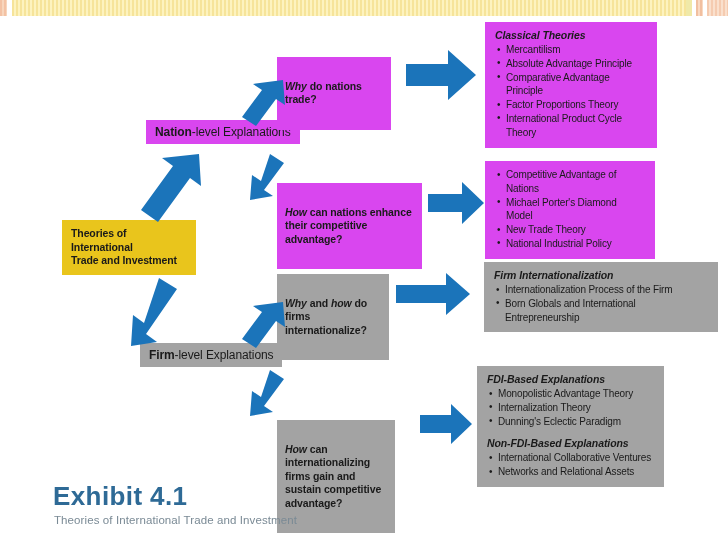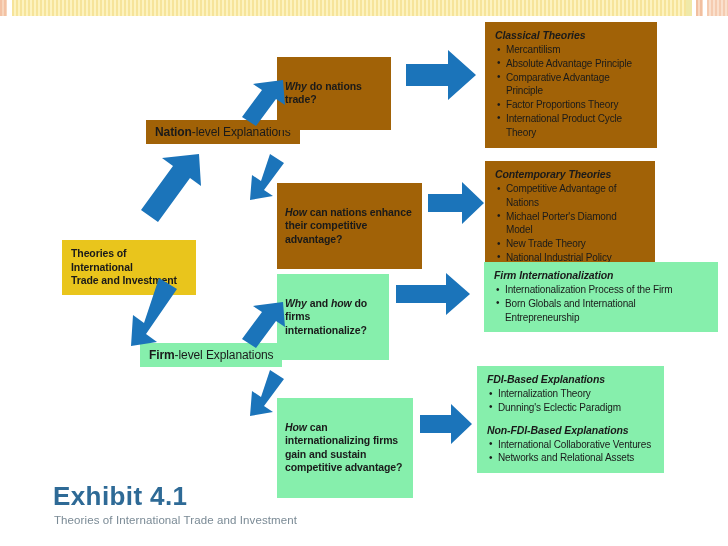--- a/index.html
+++ b/index.html
@@ -21,22 +21,22 @@
   .band-r1{left:686px;width:6px;background:#f0e9a8;}
   .band-r2{left:692px;width:4px;background:#fff;}
   .band-r3{left:696px;width:7px;background:
       repeating-linear-gradient(90deg,#f1bfa0 0px,#f1bfa0 2px,#f9d9c2 2px,#f9d9c2 4px);}
   .band-r4{left:703px;width:4px;background:#fff;}
   .band-r5{left:707px;width:21px;background:
       repeating-linear-gradient(90deg,#f5cbb0 0px,#f5cbb0 2px,#fae0cd 2px,#fae0cd 4px);}
 
   
   .box{position:absolute;box-sizing:border-box;}
-  .peach{background:#a16207;}
-  .lightblue{background:#86efac;}
+  .peach{background:#d946ef;}
+  .lightblue{background:#a3a3a3;}
   .gold{background:#e9c51c;}
 
   .qbox{padding:23px 8px;font-size:10.5px;line-height:1.28;
         font-weight:bold;color:#1a1a1a;letter-spacing:-0.1px;}
   .qbox i{font-style:italic;}
 
   .lvlbox{padding:5px 9px;font-size:12px;color:#1a1a1a;letter-spacing:-0.1px;
           white-space:nowrap;}
   .lvlbox b{font-weight:bold;}
 
@@ -70,73 +70,73 @@
 
   <div class="topband"></div>
   <div class="band-seg band-left-peach"></div>
   <div class="band-seg band-left-white"></div>
   <div class="band-seg band-r1"></div>
   <div class="band-seg band-r2"></div>
   <div class="band-seg band-r3"></div>
   <div class="band-seg band-r4"></div>
   <div class="band-seg band-r5"></div>
 
-  <div class="box gold rootbox" style="left:62px;top:240px;width:134px;">
+  <div class="box gold rootbox" style="left:62px;top:220px;width:134px;">
     <div>Theories of International</div>
     <div>Trade and Investment</div>
   </div>
 
   <div class="box peach lvlbox" style="left:146px;top:120px;">
     <b>Nation</b><span>-level Explanations</span>
   </div>
 
   <div class="box lightblue lvlbox" style="left:140px;top:343px;">
     <b>Firm</b><span>-level Explanations</span>
   </div>
 
   <div class="box peach qbox" id="q0" style="left:277px;top:57px;width:114px;"><i>Why</i><span> do nations trade?</span></div>
 
   <div class="box peach qbox" id="q1" style="left:277px;top:183px;width:145px;"><i>How</i><span> can nations enhance their competitive advantage?</span></div>
 
   <div class="box lightblue qbox" id="q2" style="left:277px;top:274px;width:112px;"><i>Why</i><span> and </span><i>how</i><span> do firms internationalize?</span></div>
 
-  <div class="box lightblue qbox" id="q3" style="left:277px;top:398px;width:136px;"><i>How</i><span> can internationalizing firms gain and sustain competitive advantage?</span></div>
+  <div class="box lightblue qbox" id="q3" style="left:277px;top:420px;width:118px;"><i>How</i><span> can internationalizing firms gain and sustain competitive advantage?</span></div>
 
   <div class="box peach thbox" id="t0" style="left:485px;top:22px;width:172px;">
       <div class="th-title">Classical Theories</div>
       <ul class="th-list">
         <li>Mercantilism</li>
         <li>Absolute Advantage Principle</li>
         <li>Comparative Advantage Principle</li>
         <li>Factor Proportions Theory</li>
         <li>International Product Cycle Theory</li>
       </ul>
     </div>
 
   <div class="box peach thbox" id="t1" style="left:485px;top:161px;width:170px;">
-      <div class="th-title">Contemporary Theories</div>
       <ul class="th-list">
         <li>Competitive Advantage of Nations</li>
         <li>Michael Porter's Diamond Model</li>
         <li>New Trade Theory</li>
         <li>National Industrial Policy</li>
       </ul>
     </div>
 
   <div class="box lightblue thbox" id="t2" style="left:484px;top:262px;width:234px;">
       <div class="th-title">Firm Internationalization</div>
       <ul class="th-list">
         <li>Internationalization Process of the Firm</li>
         <li>Born Globals and International Entrepreneurship</li>
       </ul>
     </div>
 
   <div class="box lightblue thbox" id="t3" style="left:477px;top:366px;width:187px;">
       <div class="th-title">FDI-Based Explanations</div>
       <ul class="th-list">
+        <li>Monopolistic Advantage Theory</li>
         <li>Internalization Theory</li>
         <li>Dunning's Eclectic Paradigm</li>
       </ul>
       <div class="th-title spaced">Non-FDI-Based Explanations</div>
       <ul class="th-list">
         <li>International Collaborative Ventures</li>
         <li>Networks and Relational Assets</li>
       </ul>
     </div>
 

